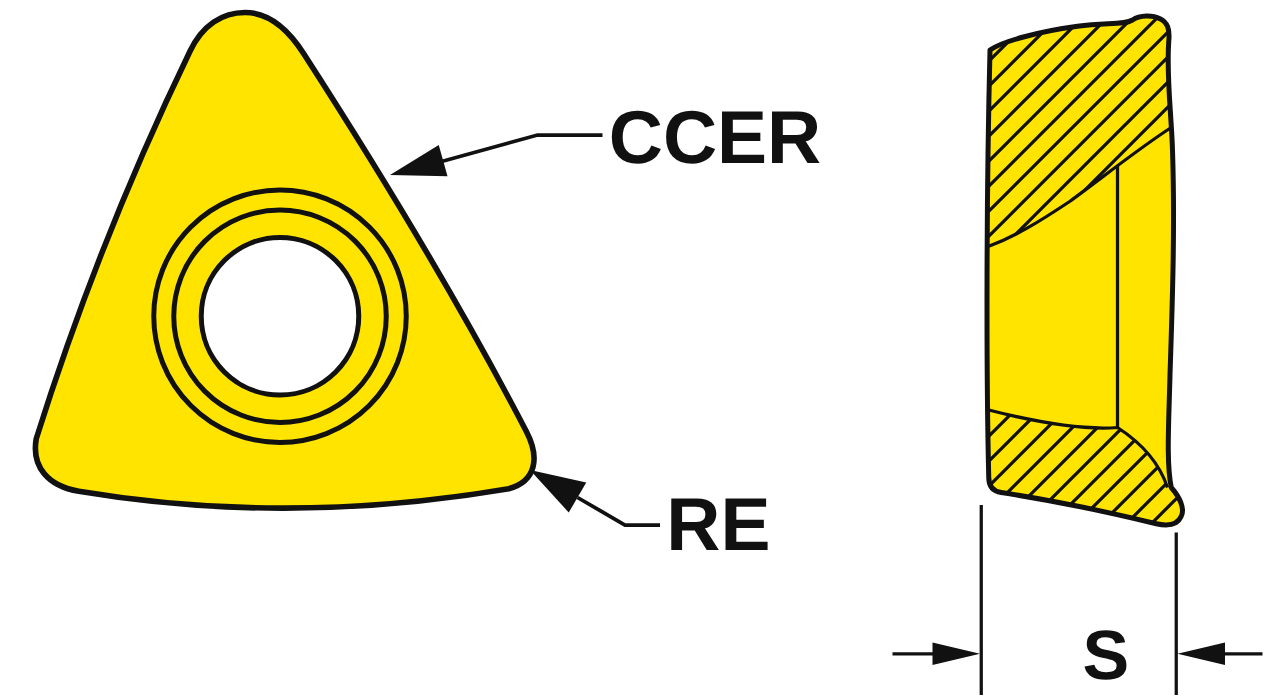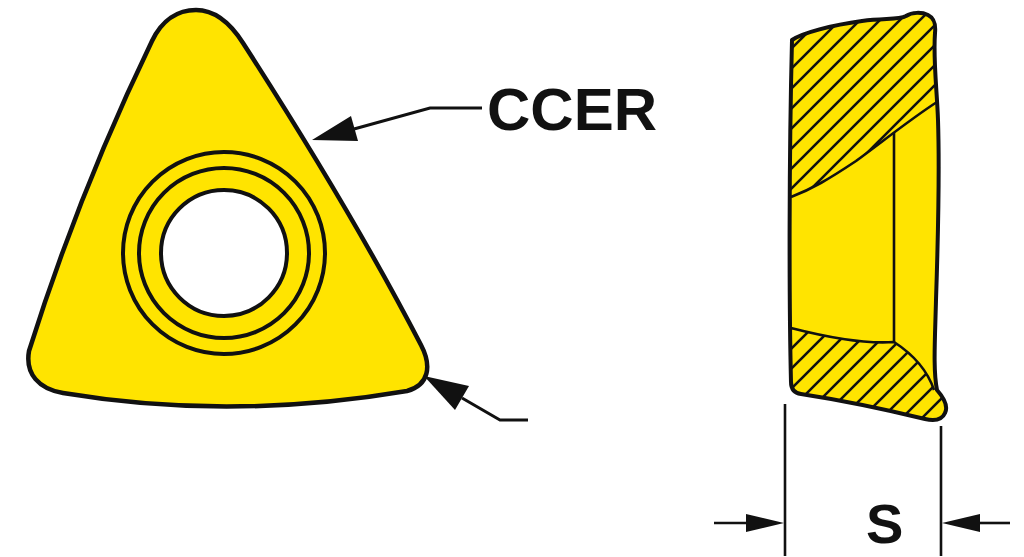--- a/index.html
+++ b/index.html
@@ -131,15 +131,16 @@
       <line x1="714" y1="523" x2="748" y2="523" stroke="#111111" stroke-width="2.6"></line>
       <polygon points="784,523 746,514 746,532" fill="#111111"></polygon>
 
       <line x1="978" y1="523" x2="1010" y2="523" stroke="#111111" stroke-width="2.6"></line>
       <polygon points="942,523 980,514 980,532" fill="#111111"></polygon>
     </g>
   </svg>
 
   <div class="diagram-label label-ccer">CCER</div>
 
+  <div class="diagram-label label-re">RE</div>
 
   <div class="diagram-label label-s">S</div>
 </div>
 
 </body></html>

